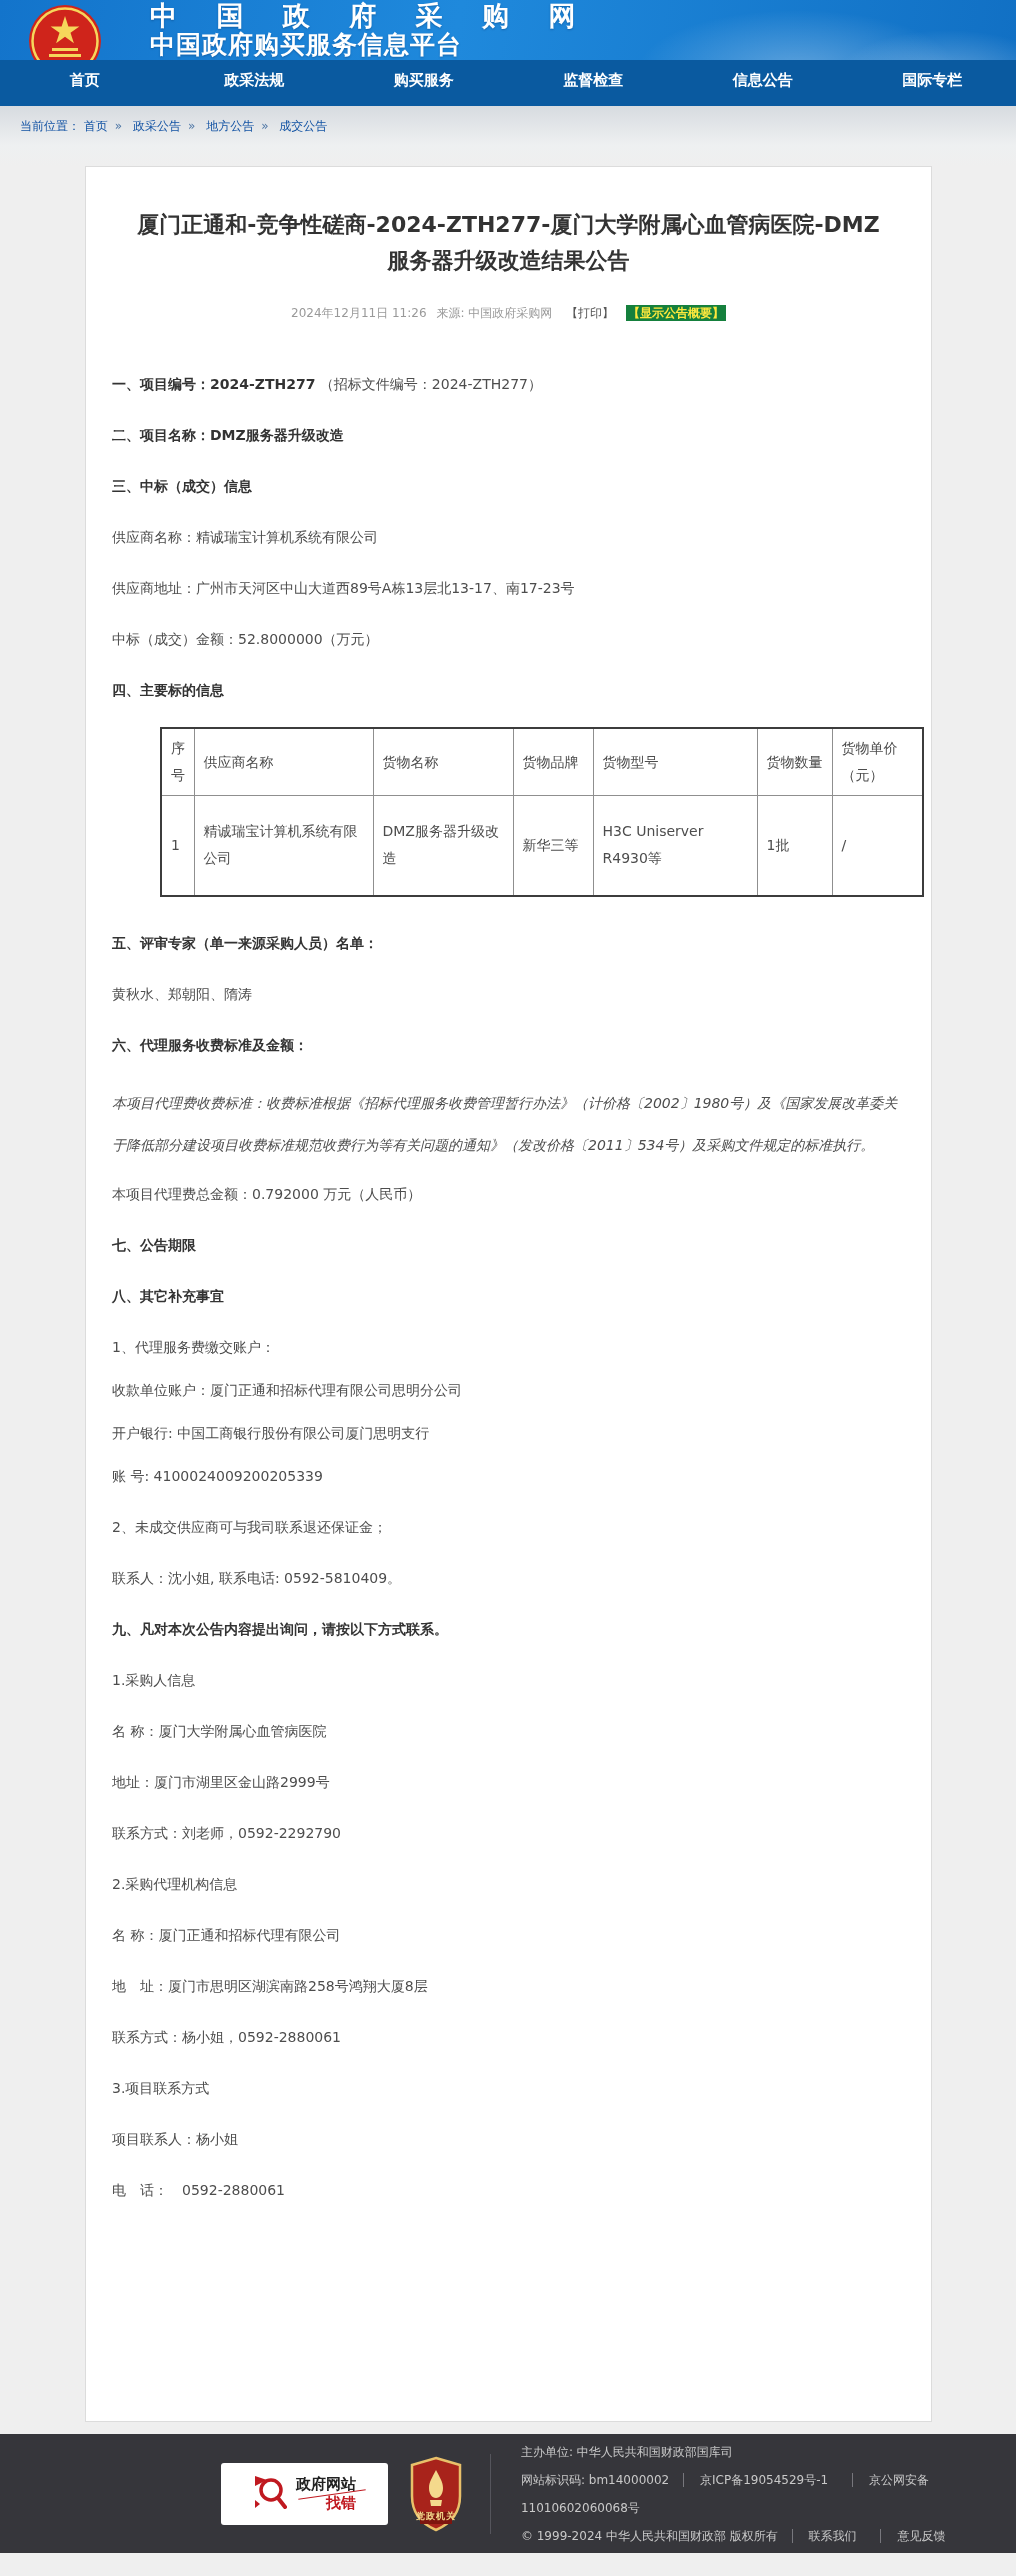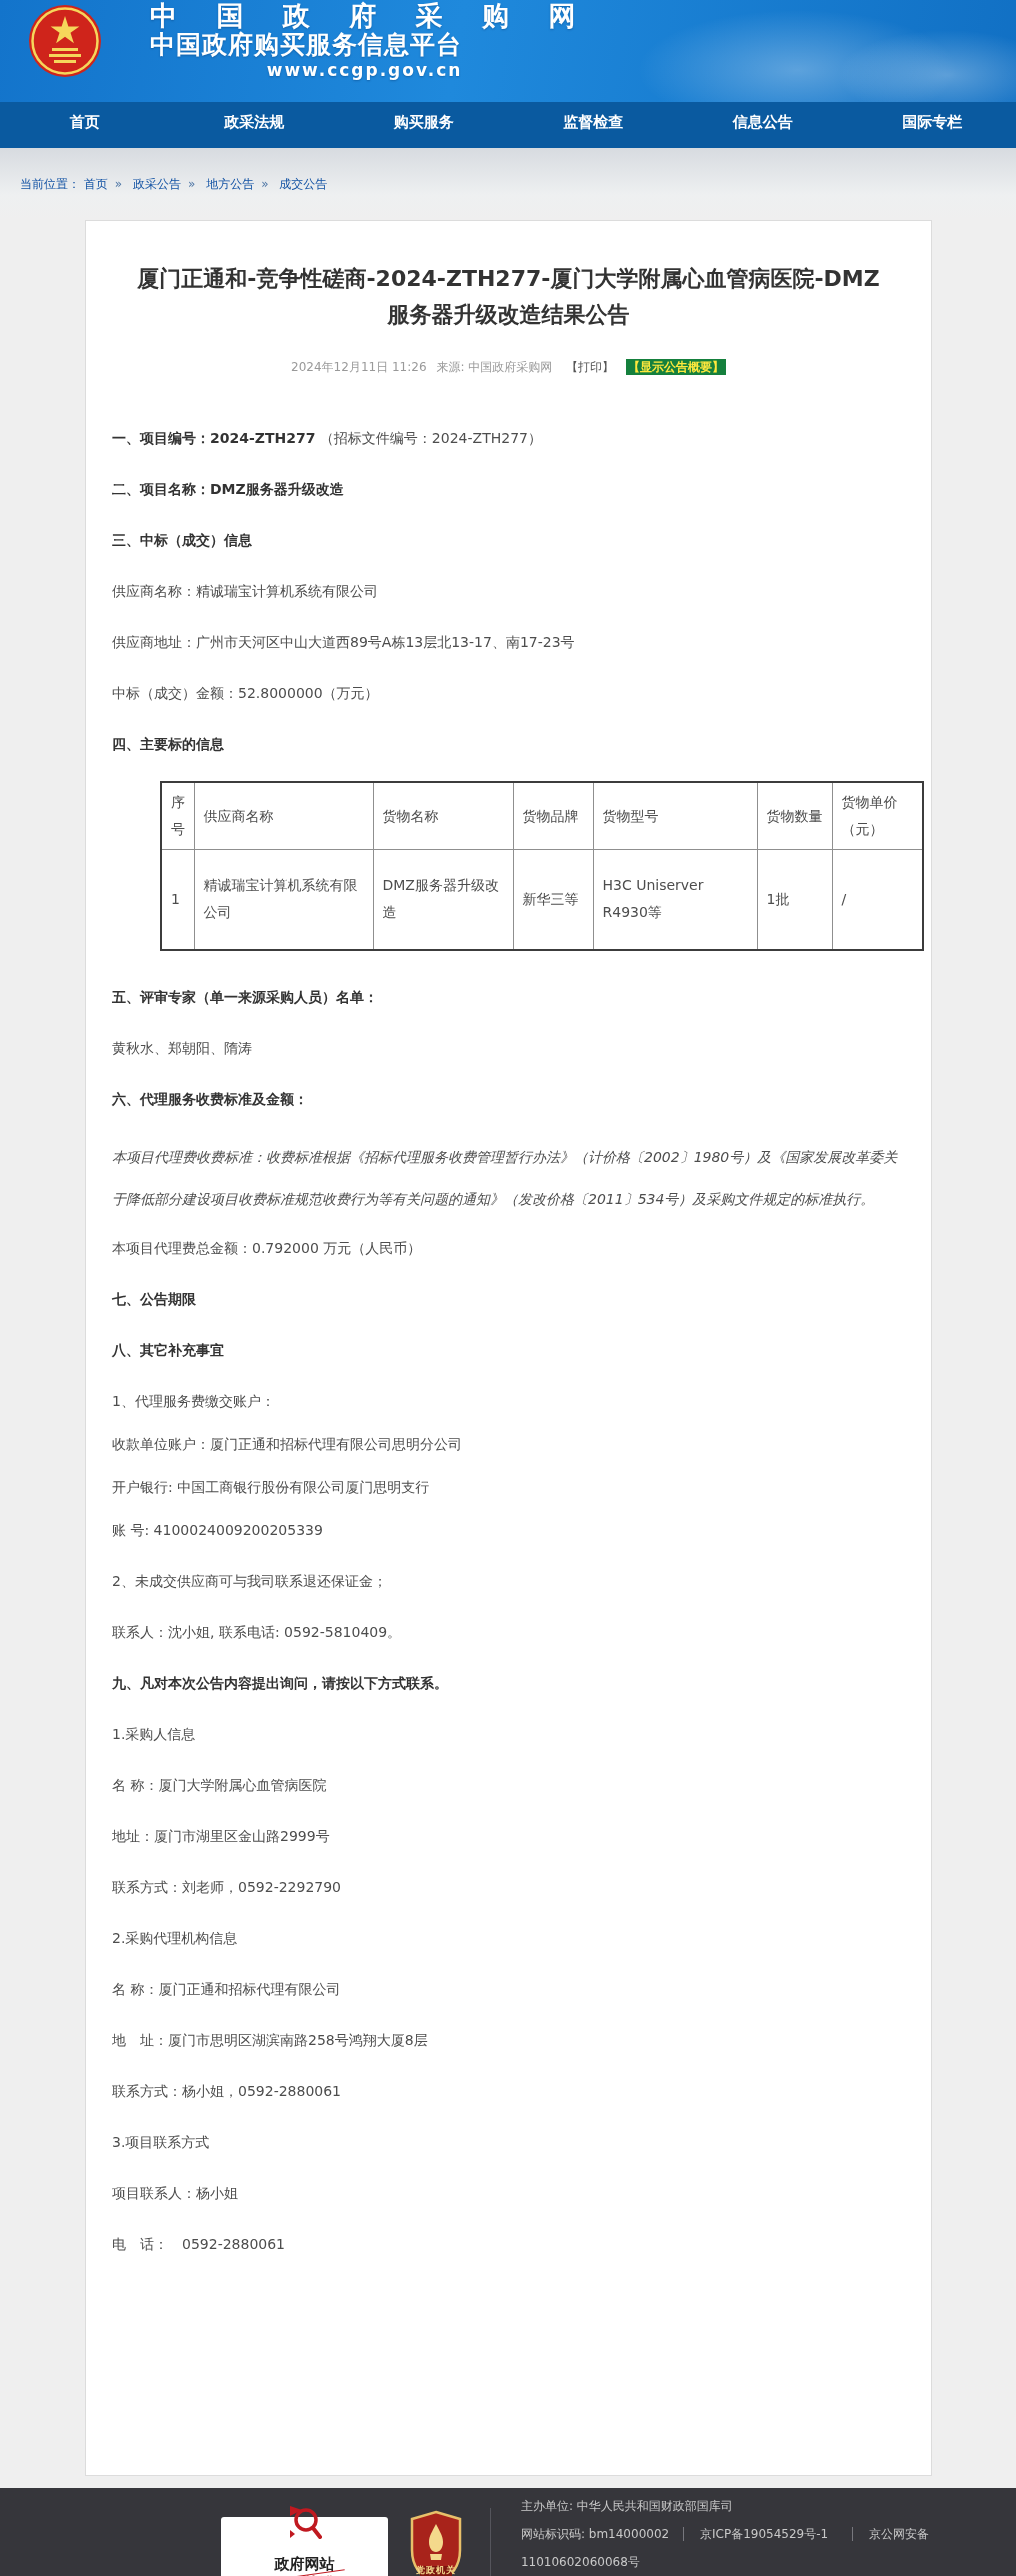--- a/index.html
+++ b/index.html
@@ -5,21 +5,21 @@
   * { box-sizing: border-box; }
   html, body { margin:0; padding:0; }
   body {
     width:1017px;
     background:#efefef;
     font-family:"DejaVu Sans","Liberation Sans",sans-serif;
   }
 
   
   .banner {
-    position:relative; height:102px; overflow:hidden;
+    position:relative; height:60px; overflow:hidden;
     background:linear-gradient(100deg,#1374cb 0%,#1f89dc 45%,#1170c4 100%);
   }
   .cloud { position:absolute; border-radius:50%;
     background:radial-gradient(closest-side, rgba(255,255,255,.30), rgba(255,255,255,0)); }
   .cloud.c1 { width:319px; height:120px; right:60px; top:10px; }
   .cloud.c2 { width:219px; height:90px; right:-40px; top:30px; }
   .emblem-wrap { position:absolute; left:28px; top:4px; }
   .banner-text { position:absolute; left:150px; top:1px; color:#fff; }
   .site-name { font-size:27px; font-weight:bold; letter-spacing:15px; line-height:29px; white-space:nowrap;
     text-shadow:0 1px 2px rgba(0,40,90,.35); }
@@ -27,22 +27,22 @@
     text-shadow:0 1px 2px rgba(0,40,90,.35); }
   .site-url  { font-size:17px; font-weight:bold; letter-spacing:2px; line-height:23px; text-align:center;
     width:429px; text-shadow:0 1px 2px rgba(0,40,90,.35); }
 
   
   .nav { height:46px; background:#0a5aa0; display:flex; }
   .nav-item { flex:1; color:#fff; font-weight:bold; font-size:15px; text-align:center;
     padding-top:11px; cursor:pointer; }
 
   
-  .crumb-band { height:72px; background:linear-gradient(#d7dbe0,#eef0f1 65%,#efefef);
-    font-size:12px; padding:28px 0 0 20px; color:#1353a4; }
+  .crumb-band { height:60px; background:linear-gradient(#d7dbe0,#eef0f1 65%,#efefef);
+    font-size:12px; padding:12px 0 0 20px; color:#1353a4; }
   .crumb-label { color:#1353a4; }
   .crumb { color:#1353a4; cursor:pointer; }
   .crumb:not(.last)::after { content:"»"; color:#4f77a6; margin:0 7px; font-size:12px; }
 
   
   .card { width:847px; margin:0 auto; background:#fff; border:1px solid #dcdcdc;
     padding:40px 24px 169px; min-height:2256px; }
   .title { width:746px; margin:0 auto 26px; text-align:center;
     font-size:22px; font-weight:bold; color:#333; line-height:36px; }
   .meta { text-align:center; font-size:12px; color:#999; margin-bottom:48px; }
@@ -66,21 +66,21 @@
     font-weight:normal; text-align:left; vertical-align:middle;
     font-size:14px; color:#4d4d4d; line-height:27px; word-break:break-word; }
   table.goods thead tr { height:62px;border-radius:16px; }
   table.goods tbody tr { height:100px; }
 
   
   .footer { height:119px; background:#36363b; margin-top:12px;
     display:flex; align-items:center; }
   .badges { margin-left:221px; display:flex; align-items:center; gap:20px; }
   .find-badge { width:167px; height:62px; background:#fff; border-radius:3px;
-    display:flex; align-items:center; justify-content:center; gap:9px; cursor:pointer;flex-direction:column; }
+    display:flex; align-items:center; justify-content:center; gap:9px; cursor:pointer; }
   .find-text { position:relative; font-weight:bold; font-size:15px; line-height:19px; }
   .find-line1 { color:#222; display:block; }
   .find-line2 { color:#c01920; display:block; padding-left:30px; }
   .find-slash { position:absolute; left:2px; top:19px; width:68px; height:1px;
     background:#c01920; transform:rotate(-8deg); }
   .party-badge { position:relative; width:56px; height:76px; cursor:pointer; }
   .party-label { position:absolute; left:0; bottom:9px; width:100%; text-align:center;
     font-size:9px; color:#f4d98c; font-weight:bold; letter-spacing:1px; }
   .footer-divider { width:1px; height:80px; background:#55555c; margin:0 30px 0 26px; }
   .footer-info { font-size:12px; color:#c9c9c9; line-height:28px; }

